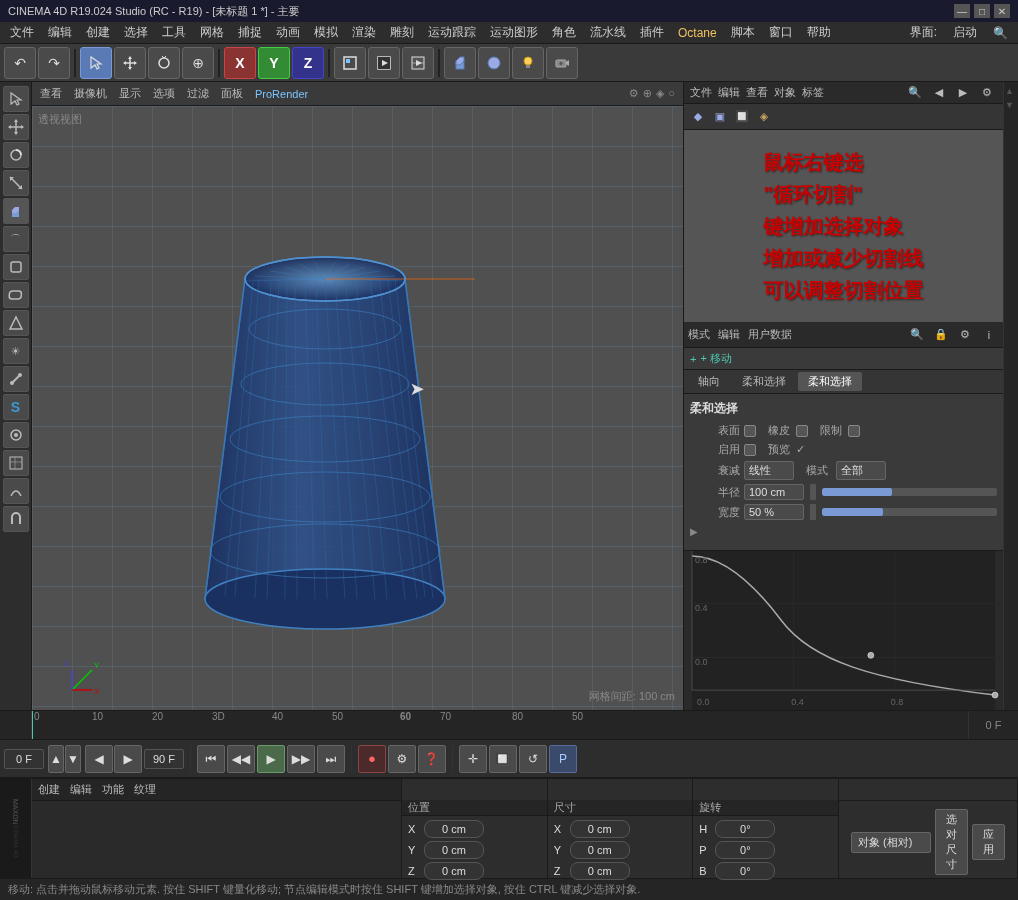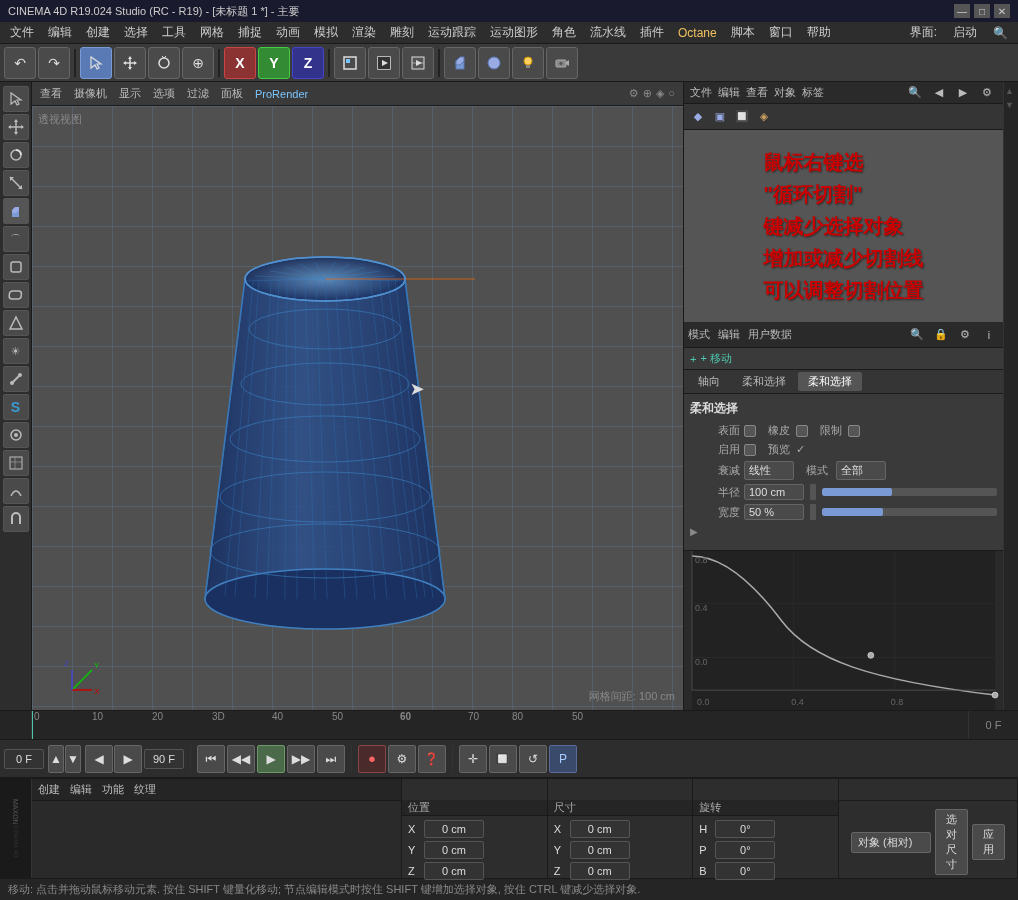--- a/index.html
+++ b/index.html
@@ -474,21 +474,21 @@
       font-size: 11px;
     }
     .coord-axis { color: #ddd; width: 12px; }
     .coord-input {
       width: 60px; height: 18px;
       background: #333;
       border: 1px solid #555;
       color: #ddd;
       font-size: 11px;
       text-align: center;
-      border-radius: 2px;
+      border-radius: 8px;
     }
 
     
     #status-bar {
       height: 22px;
       background: #252525;
       display: flex;
       align-items: center;
       padding: 0 8px;
       font-size: 11px;
@@ -905,21 +905,21 @@
         <div class="rt-icon" style="color:#9aaae5;">◆</div>
         <div class="rt-icon" style="color:#9aaae5;">▣</div>
         <div class="rt-icon">🔲</div>
         <div class="rt-icon" style="color:#c8a060;">◈</div>
       </div>
 
       <div id="annotation-area">
         <div class="annotation-text">
           <div>鼠标右键选</div>
           <div>"循环切割"</div>
-          <div>键减少选择对象</div>
+          <div>键增加选择对象</div>
           <div>增加或减少切割线</div>
           <div>可以调整切割位置</div>
         </div>
       </div>
     </div>
 
     <div id="right-bottom">
       <div id="rb-toolbar">
         <span class="rb-menu">模式</span>
         <span class="rb-menu">编辑</span>
@@ -1034,21 +1034,21 @@
   <div id="tl-bg">
     <div class="timeline-marker" style="left:0px;"></div>
 
     <span class="tl-label" style="left:2px;">0</span>
     <span class="tl-label" style="left:60px;">10</span>
     <span class="tl-label" style="left:120px;">20</span>
     <span class="tl-label" style="left:180px;">3D</span>
     <span class="tl-label" style="left:240px;">40</span>
     <span class="tl-label" style="left:300px;">50</span>
     <span class="tl-label" style="left:368px;font-weight:bold;">60</span>
-    <span class="tl-label" style="left:436px;">70</span>
+    <span class="tl-label" style="left:408px;">70</span>
     <span class="tl-label" style="left:480px;">80</span>
     <span class="tl-label" style="left:540px;">50</span>
   </div>
   <div style="width:50px; background:#252525; height:100%; display:flex; align-items:center; justify-content:center; font-size:11px; color:#888; border-left:1px solid #333;">0 F</div>
 </div>
 
 <div id="transport">
   <input class="transport-input" type="text" value="0 F" style="">
   <div style="display:flex; gap:1px; margin:0 2px;">
     <div class="transport-btn" style="width:16px;">▲</div>

